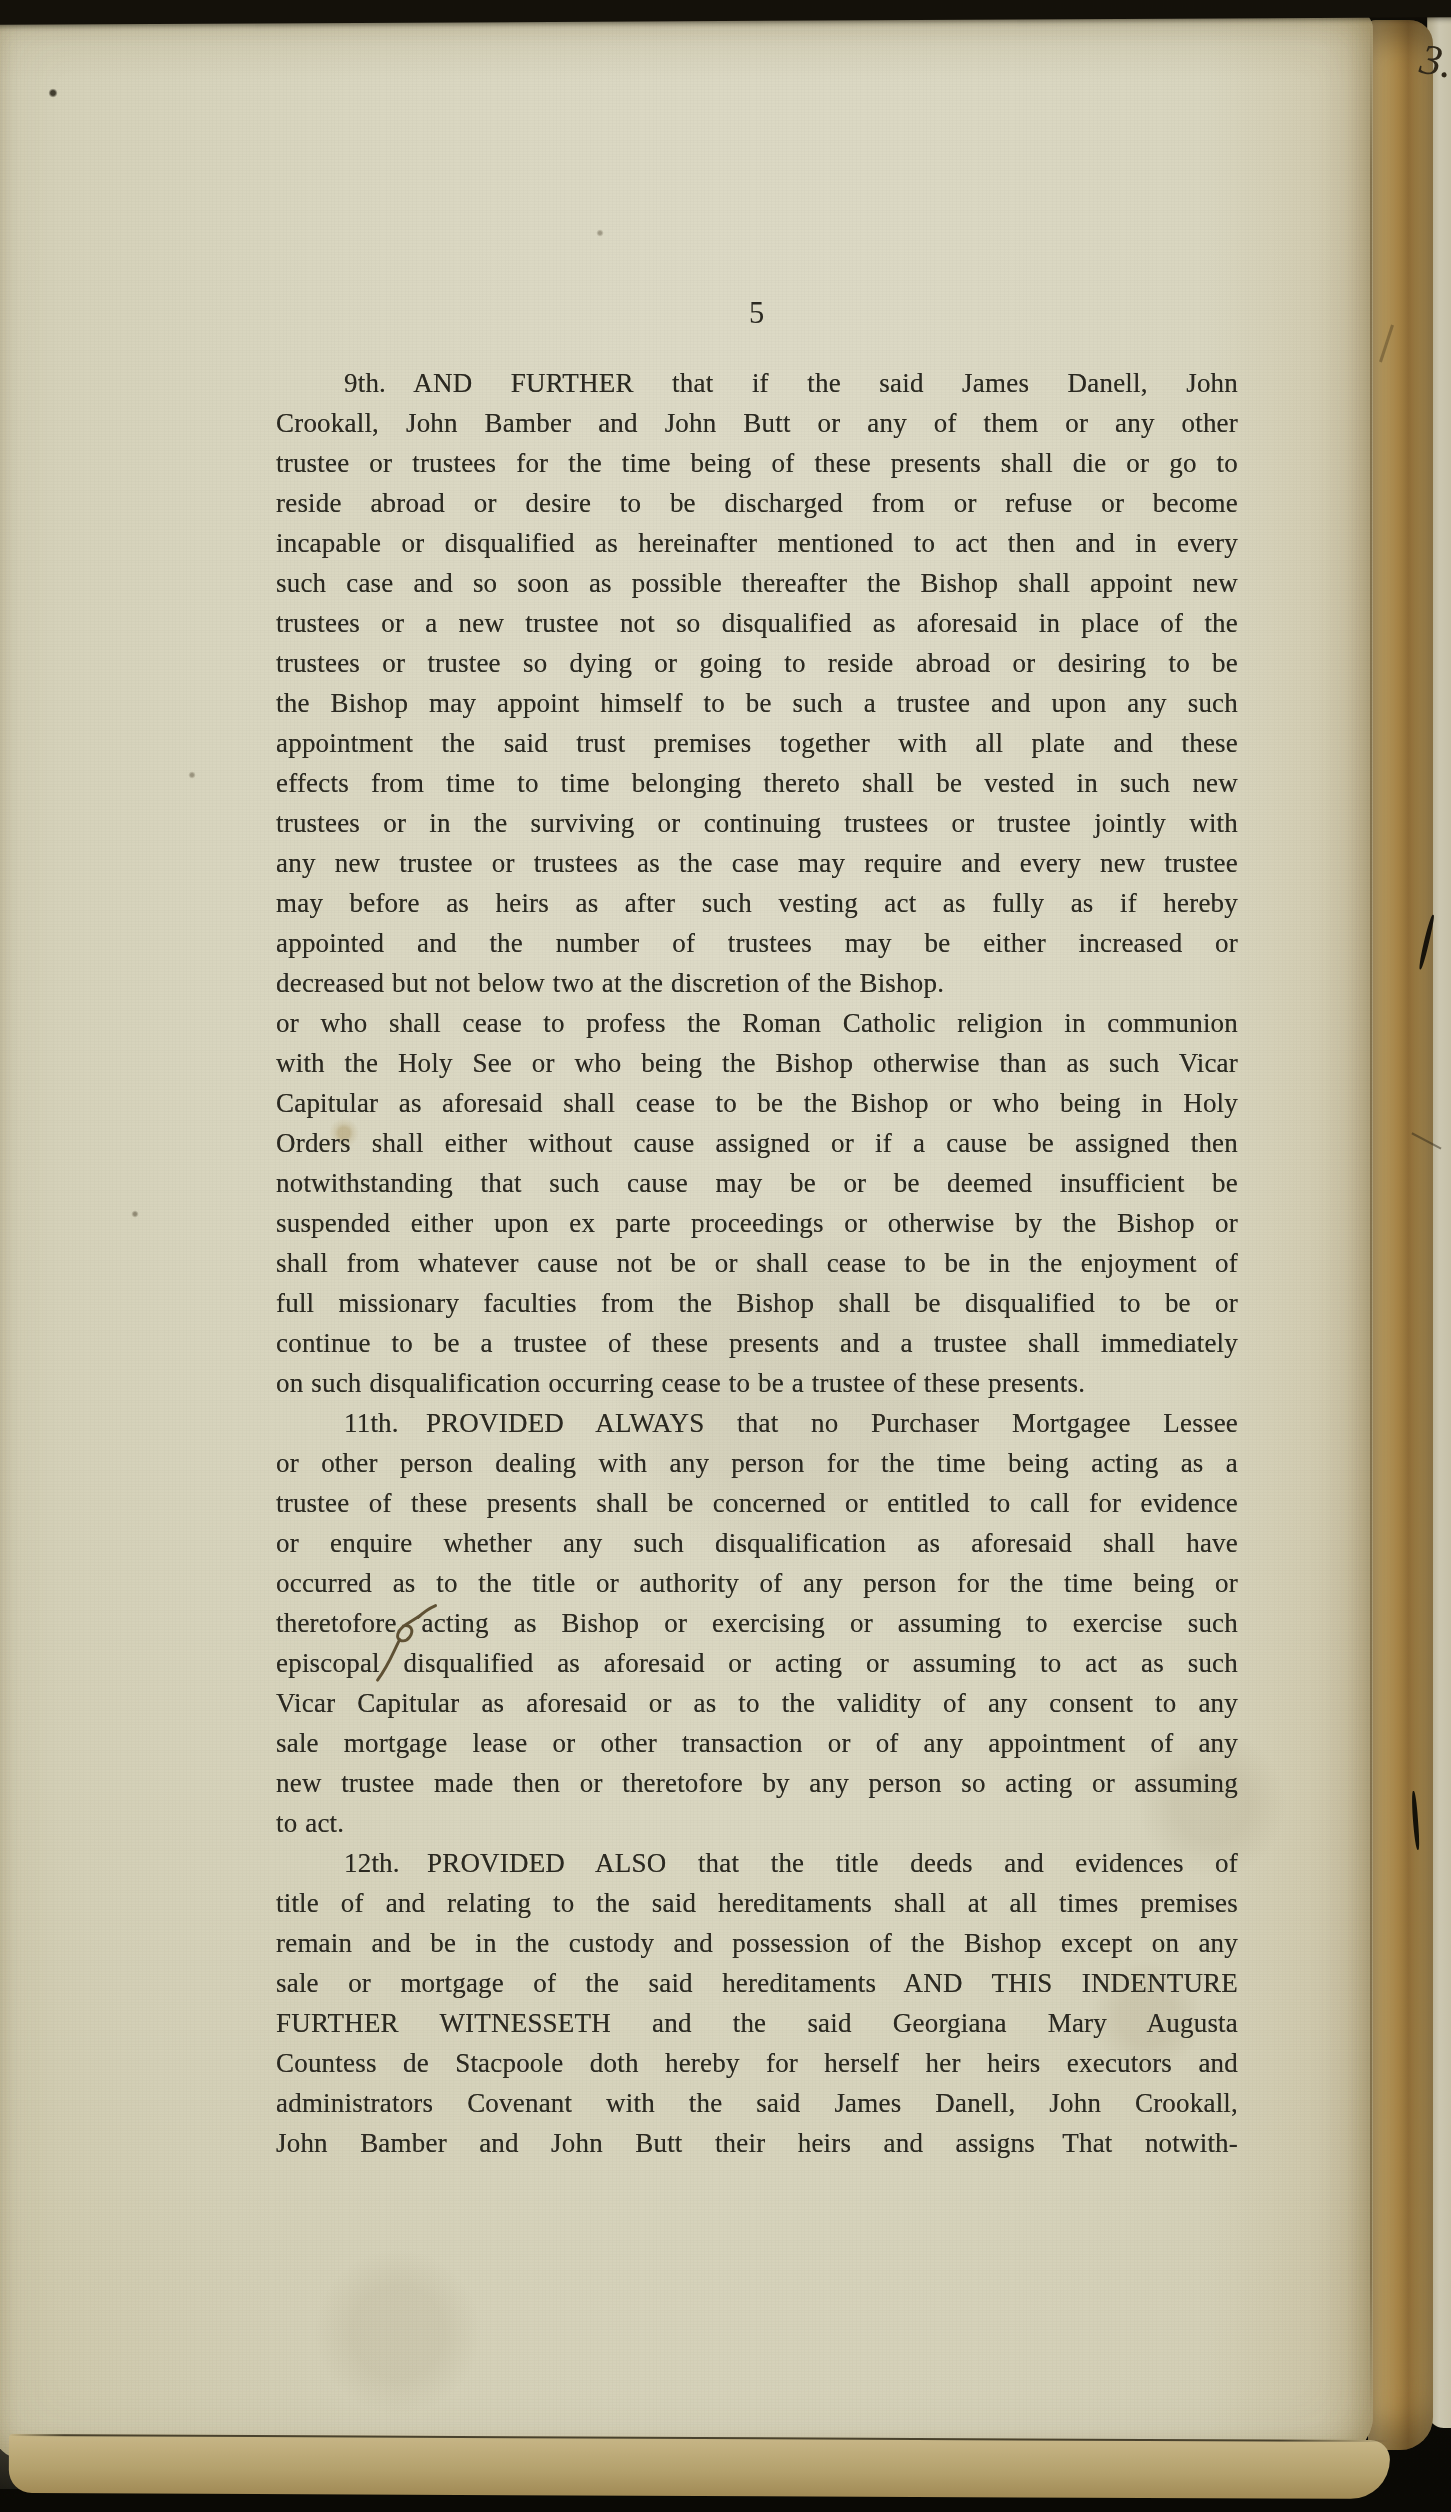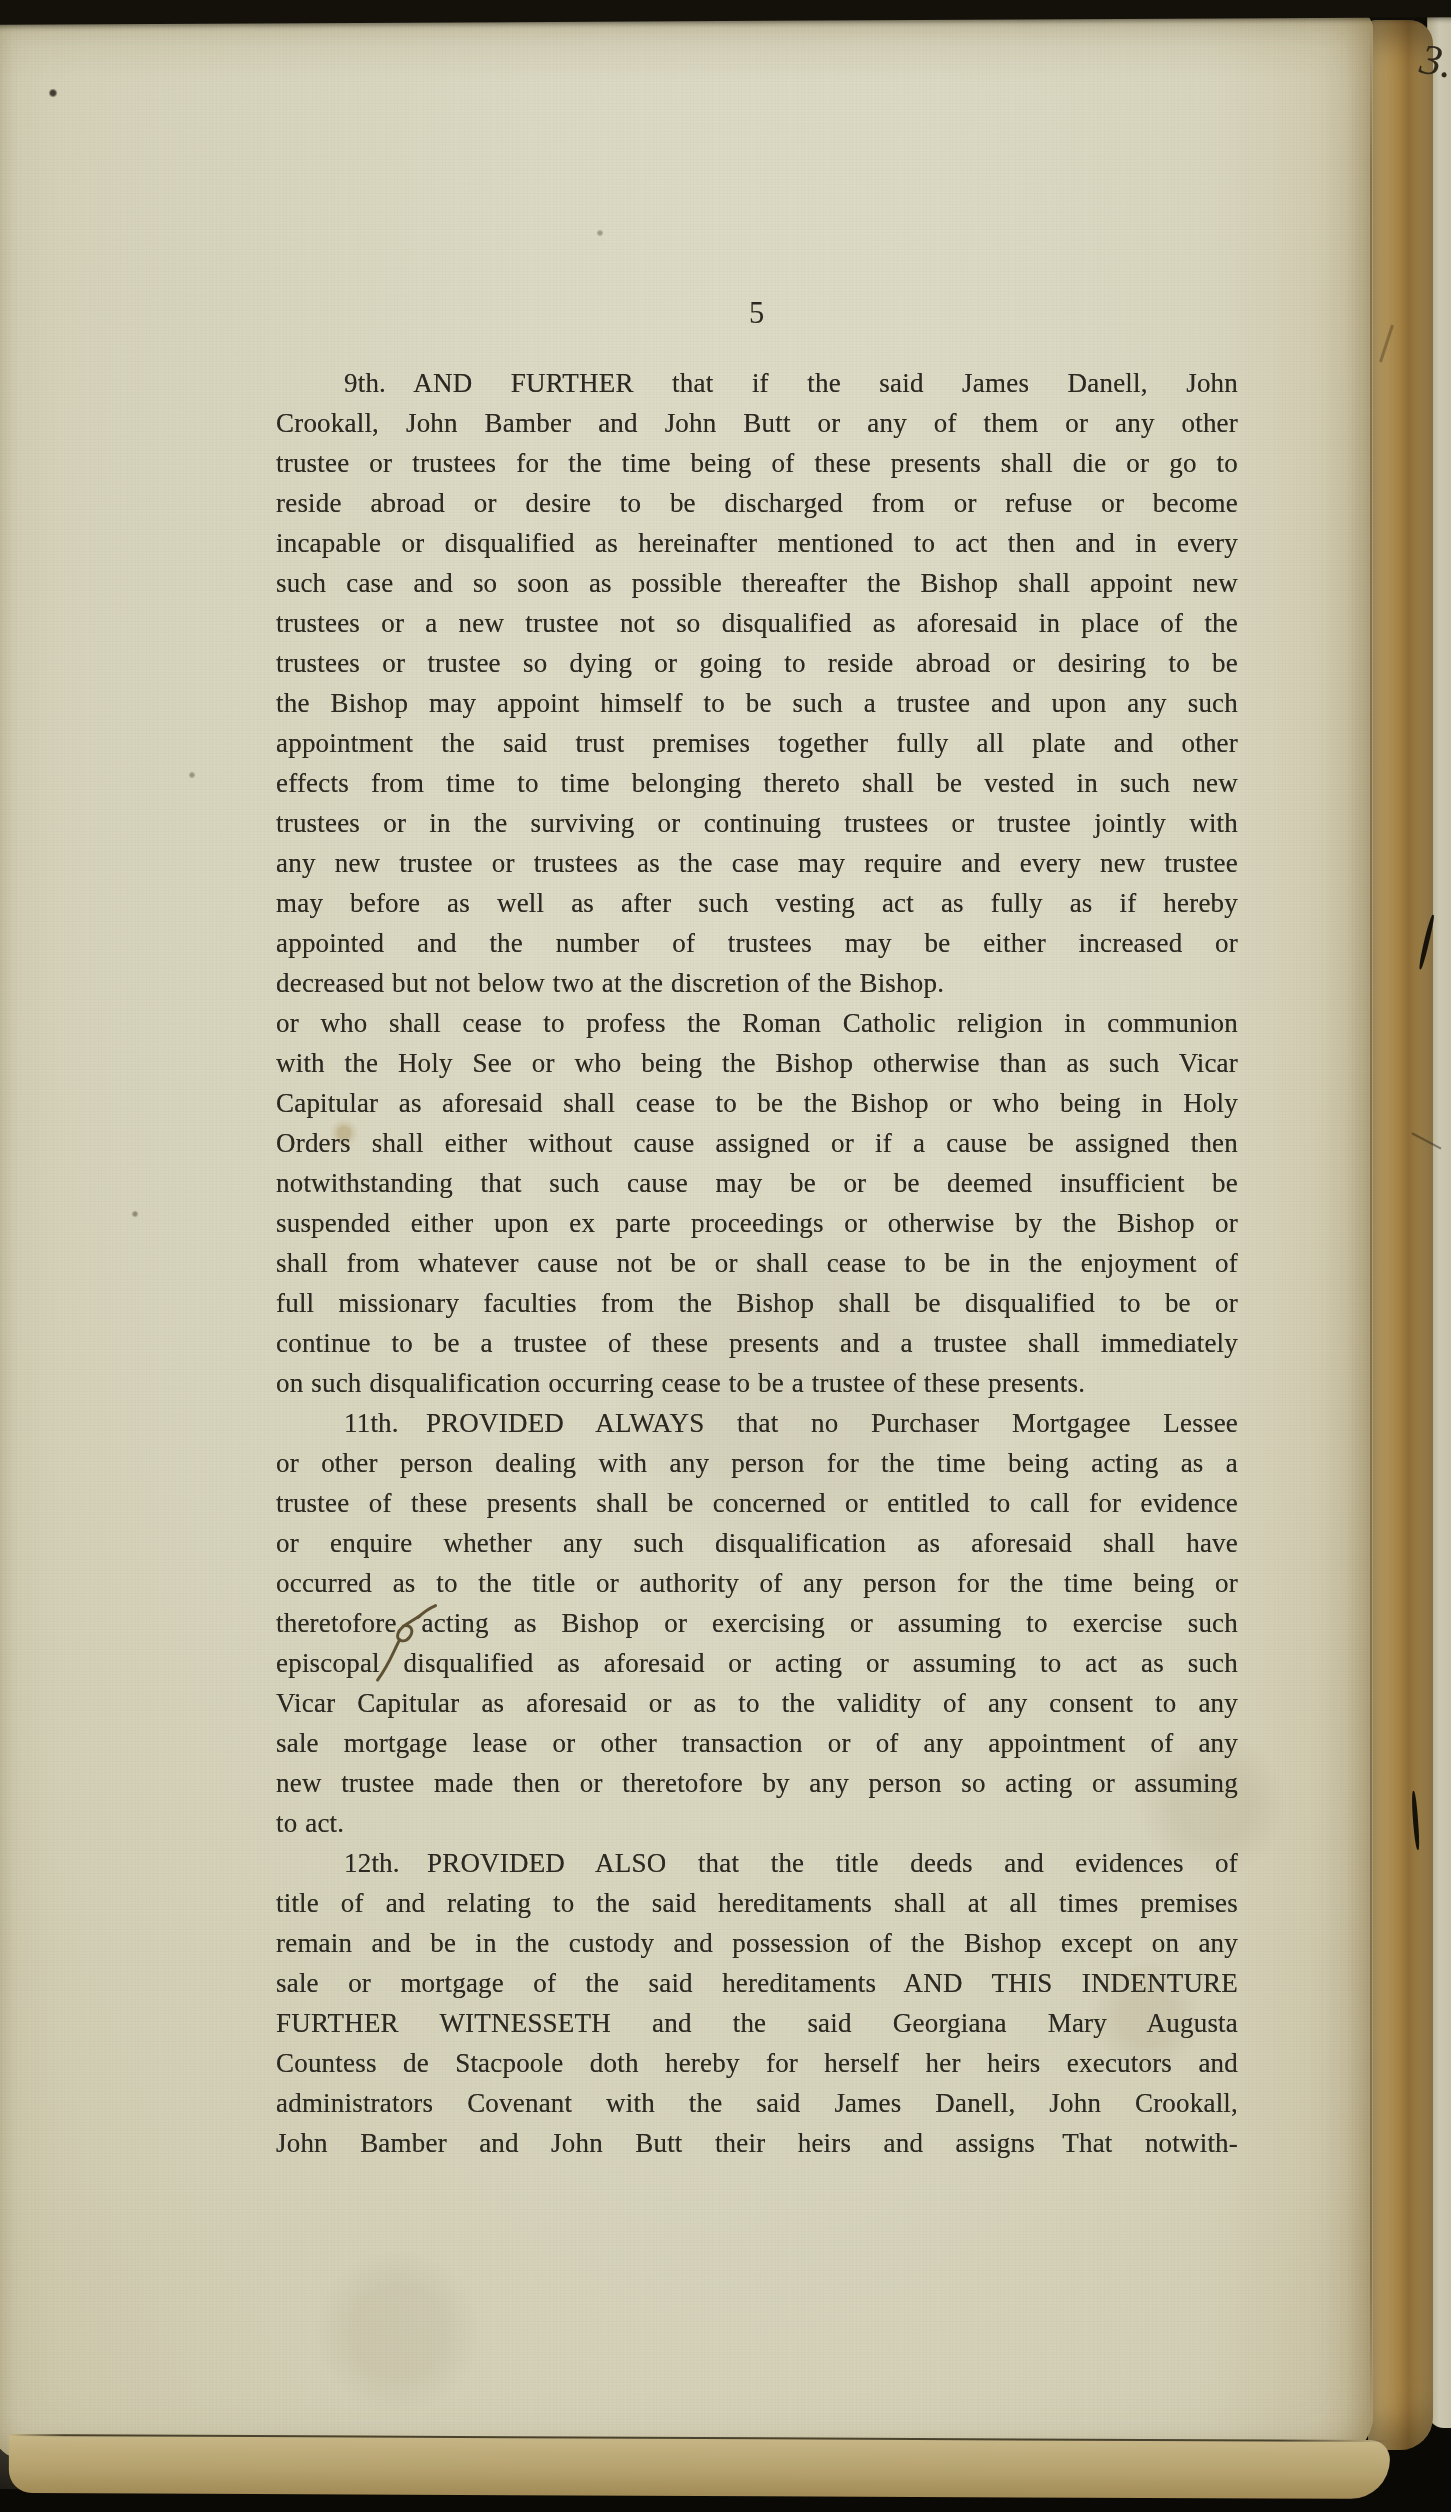--- a/index.html
+++ b/index.html
@@ -162,25 +162,25 @@
       <div>
         <div class="line indent jline">9th. AND FURTHER that if the said James Danell, John</div>
         <div class="line jline">Crookall, John Bamber and John Butt or any of them or any other</div>
         <div class="line jline">trustee or trustees for the time being of these presents shall die or go to</div>
         <div class="line jline">reside abroad or desire to be discharged from or refuse or become</div>
         <div class="line jline">incapable or disqualified as hereinafter mentioned to act then and in every</div>
         <div class="line jline">such case and so soon as possible thereafter the Bishop shall appoint new</div>
         <div class="line jline">trustees or a new trustee not so disqualified as aforesaid in place of the</div>
         <div class="line jline">trustees or trustee so dying or going to reside abroad or desiring to be</div>
         <div class="line jline">the Bishop may appoint himself to be such a trustee and upon any such</div>
-        <div class="line jline">appointment the said trust premises together fully all plate and other</div>
+        <div class="line jline">appointment the said trust premises together with all plate and these</div>
         <div class="line jline">effects from time to time belonging thereto shall be vested in such new</div>
         <div class="line jline">trustees or in the surviving or continuing trustees or trustee jointly with</div>
         <div class="line jline">any new trustee or trustees as the case may require and every new trustee</div>
-        <div class="line jline">may before as well as after such vesting act as fully as if hereby</div>
+        <div class="line jline">may before as heirs as after such vesting act as fully as if hereby</div>
         <div class="line jline">appointed and the number of trustees may be either increased or</div>
         <div class="line">decreased but not below two at the discretion of the Bishop.</div>
       </div>
       <div>
         <div class="line jline">or who shall cease to profess the Roman Catholic religion in communion</div>
         <div class="line jline">with the Holy See or who being the Bishop otherwise than as such Vicar</div>
         <div class="line jline">Capitular as aforesaid shall cease to be the Bishop or who being in Holy</div>
         <div class="line jline">Orders shall either without cause assigned or if a cause be assigned then</div>
         <div class="line jline">notwithstanding that such cause may be or be deemed insufficient be</div>
         <div class="line jline">suspended either upon ex parte proceedings or otherwise by the Bishop or</div>

